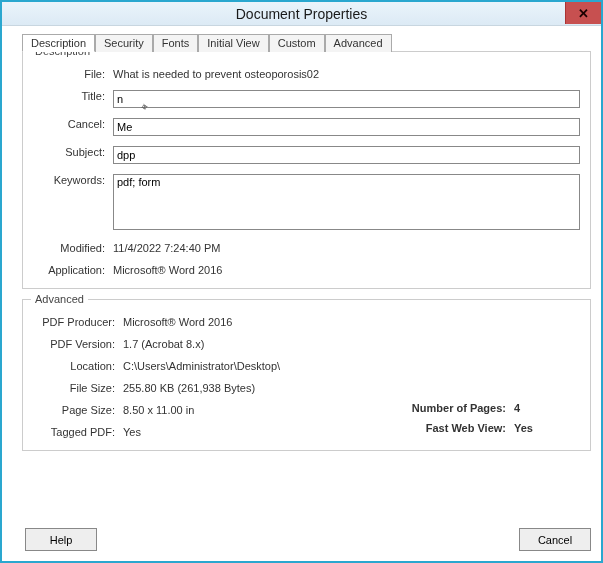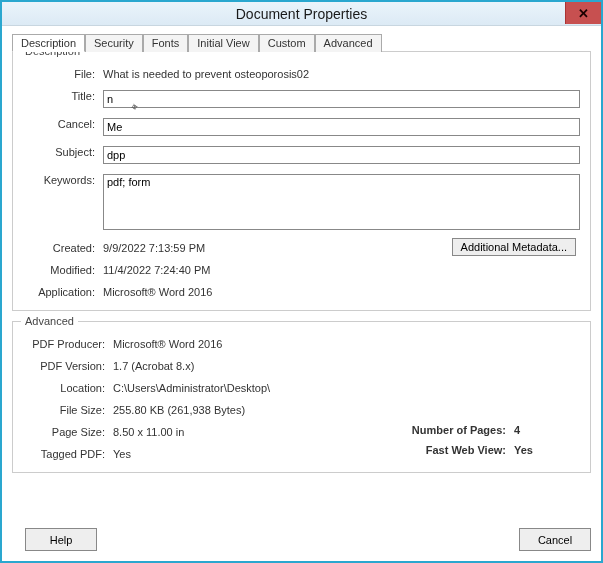--- a/index.html
+++ b/index.html
@@ -27,21 +27,21 @@
   .close-btn {
     position:absolute; right:0; top:0;
     width:36px; height:22px;
     background:#c75050;
     display:flex; align-items:center; justify-content:center;
     color:#1a0000; font-size:13px; font-weight:bold;
     cursor:pointer;
     border-left:1px solid #a33;
   }
   .content {
-    flex:1; padding:8px 10px 6px 10px;
+    flex:1; padding:8px 10px 6px 20px;
     display:flex; flex-direction:column;
     overflow:hidden;
   }
   .tabs {
     display:flex; margin-bottom:-1px; position:relative; z-index:2;
   }
   .tab {
     border:1px solid #aaa; border-bottom:none;
     padding:2px 8px;
     background:#f4f4f4;
@@ -161,25 +161,20 @@
       <div class="row">
         <div class="label">Subject:</div>
         <div class="value"><input class="textinput" value="dpp" style=""></div>
       </div>
 
       <div class="row">
         <div class="label">Keywords:</div>
         <div class="value"><textarea class="textarea" style="">pdf; form</textarea></div>
       </div>
 
-      <div class="row meta-row">
-        <div class="label">Created:</div>
-        <div class="value">9/9/2022 7:13:59 PM</div>
-        <button class="addl-meta-btn">Additional Metadata...</button>
-      </div>
 
       <div class="row">
         <div class="label">Modified:</div>
         <div class="value">11/4/2022 7:24:40 PM</div>
       </div>
 
       <div class="row" style="margin-bottom:2px;">
         <div class="label">Application:</div>
         <div class="value">Microsoft® Word 2016</div>
       </div>

